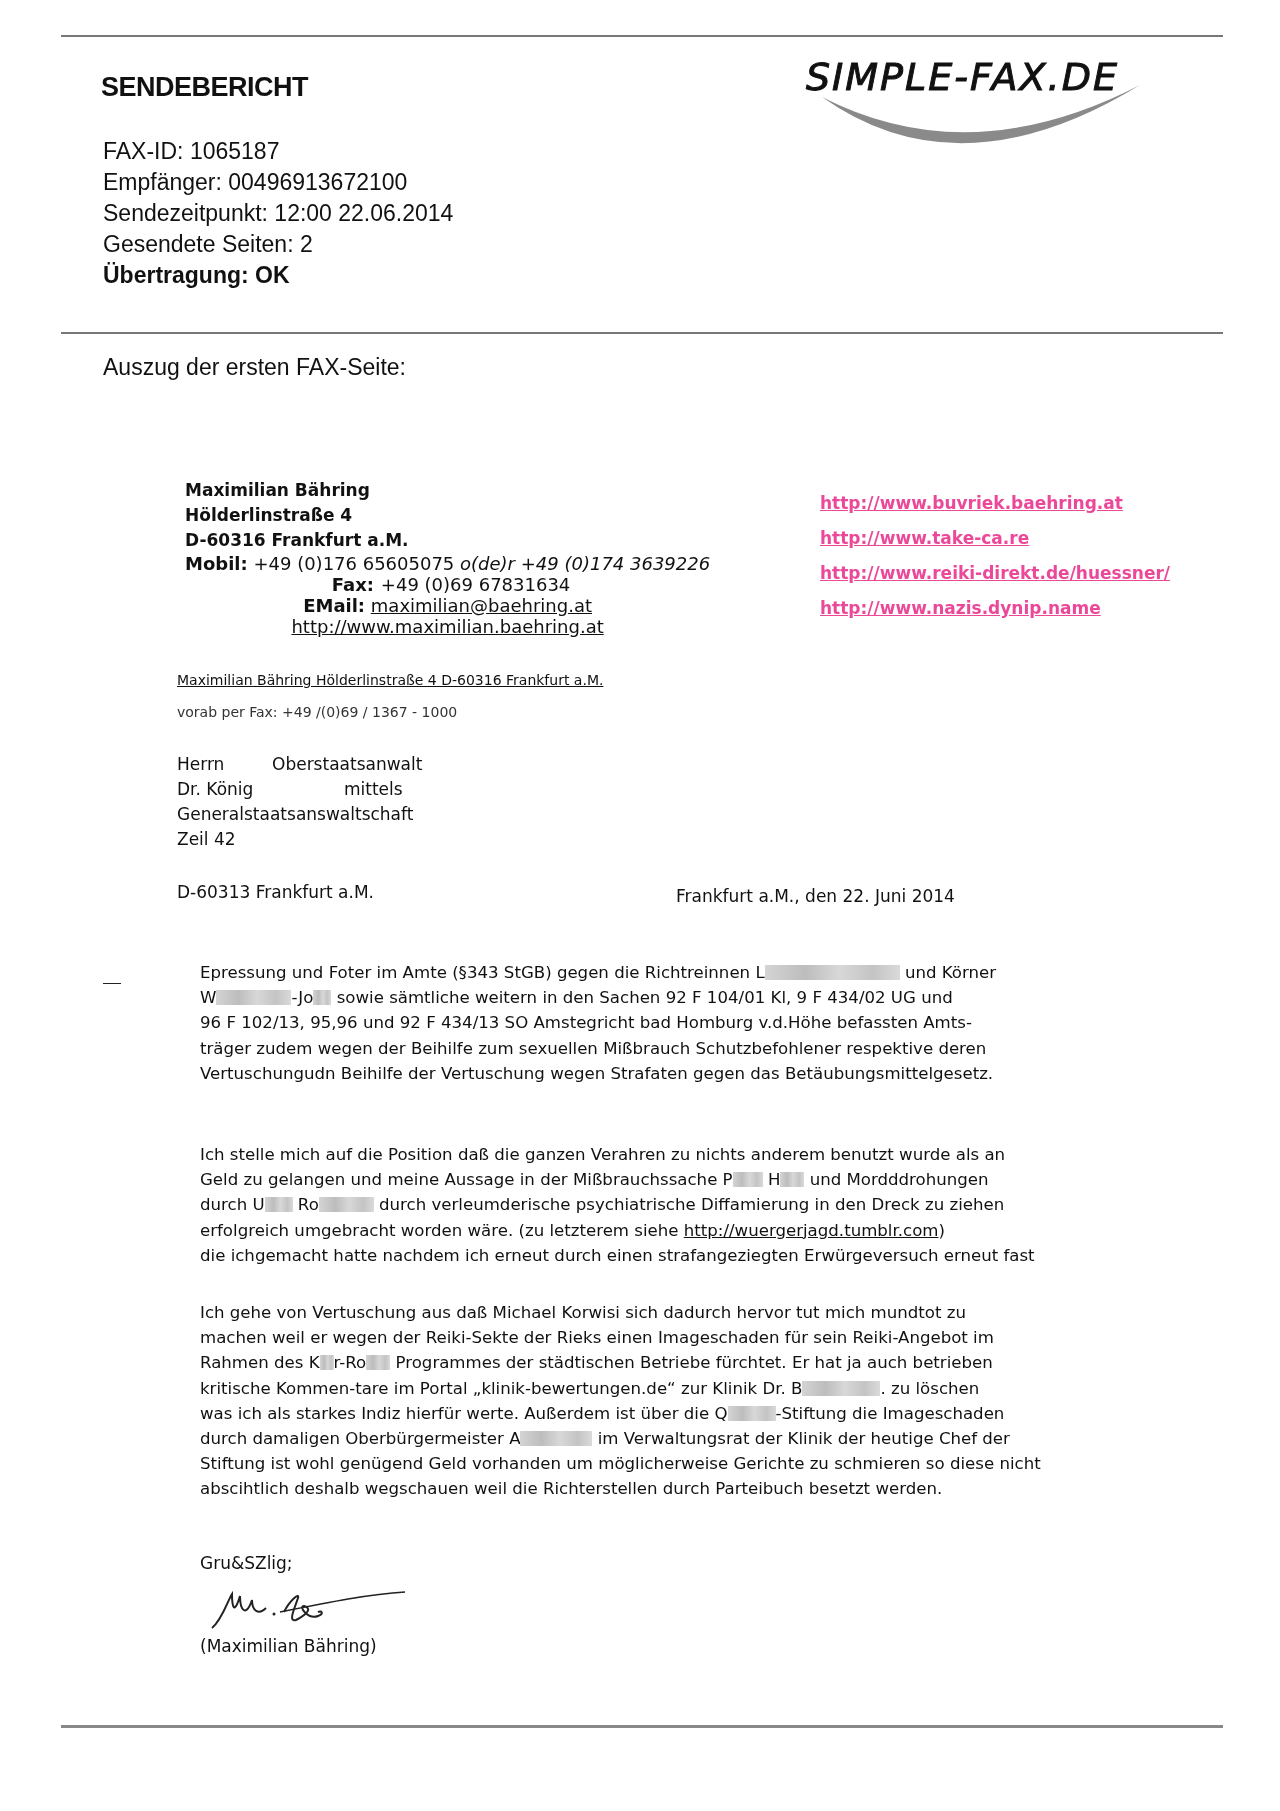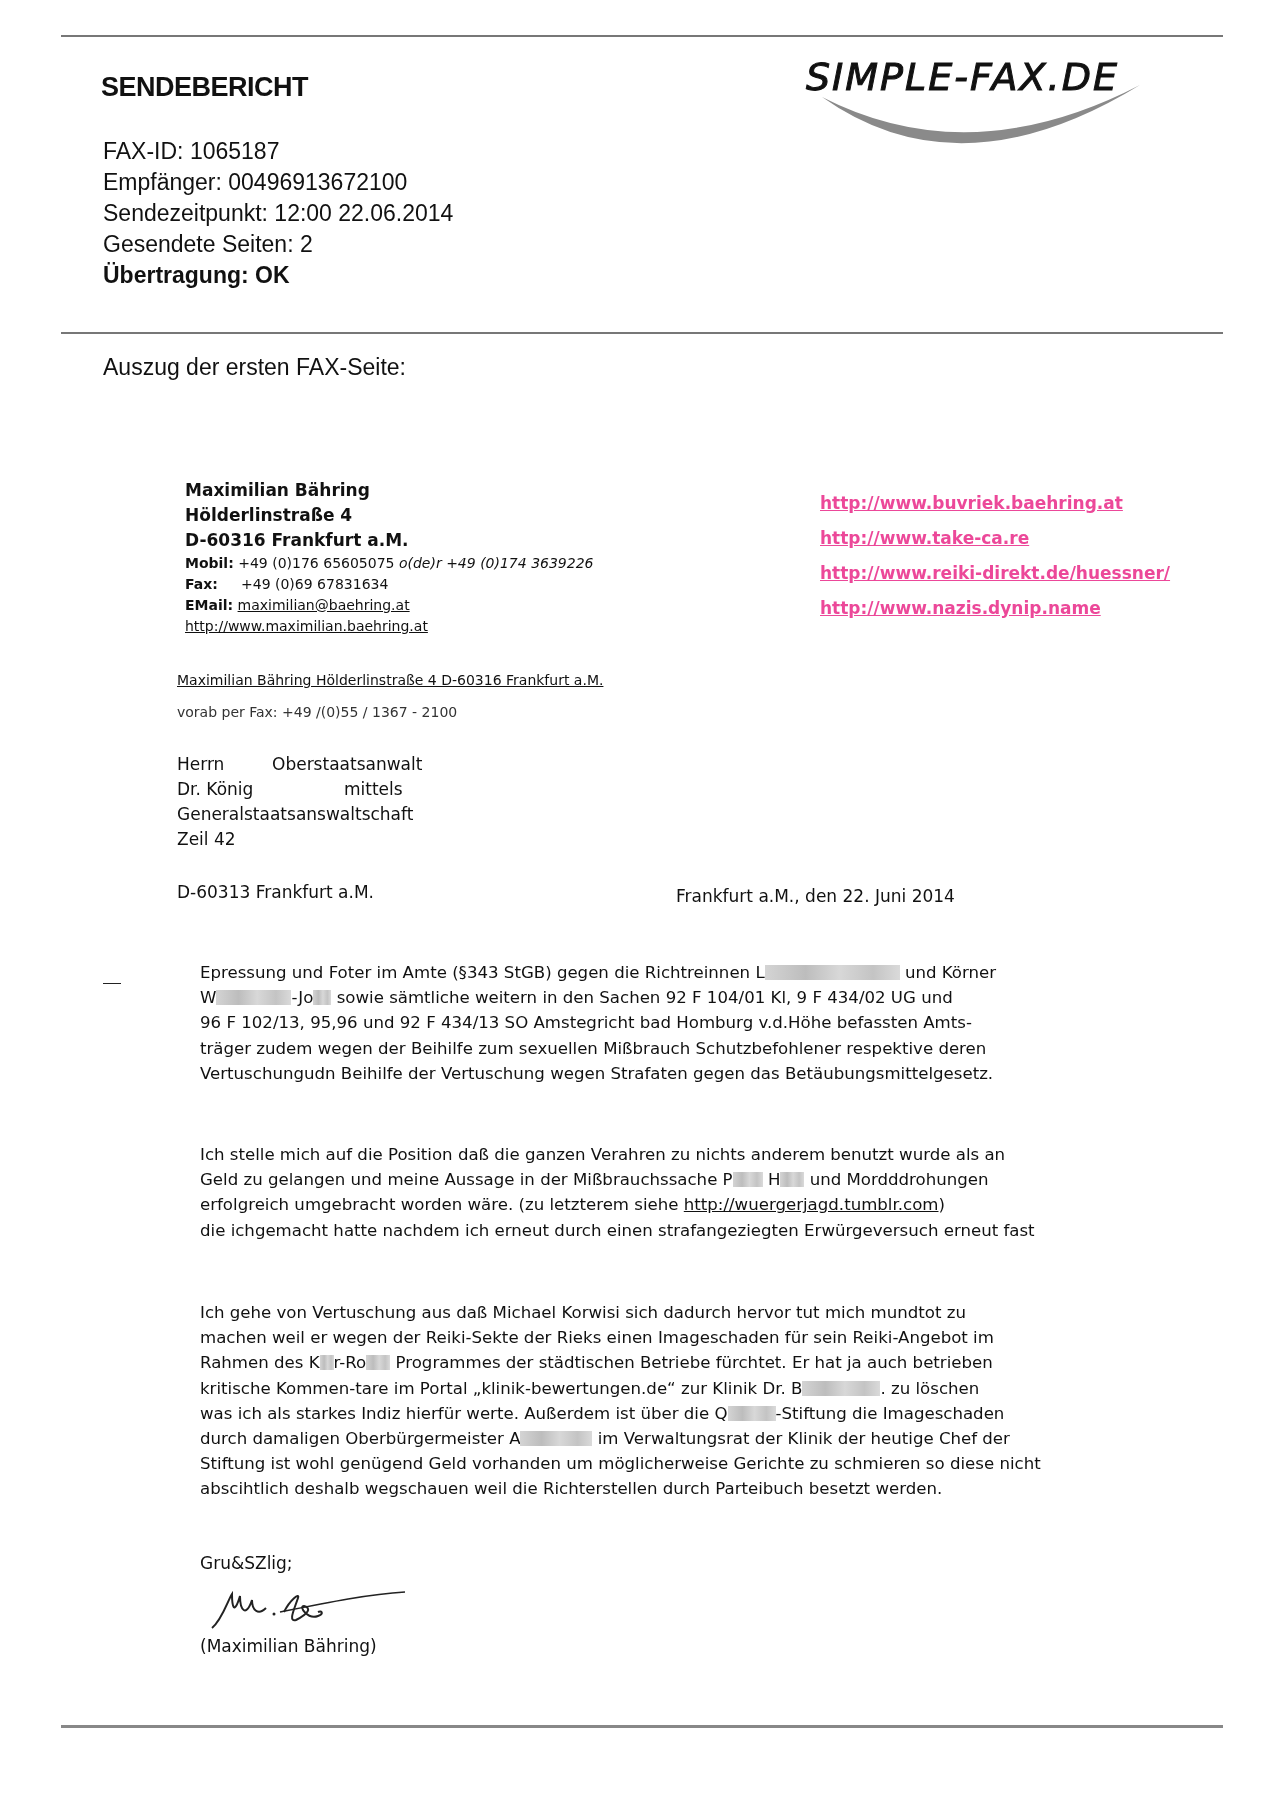--- a/index.html
+++ b/index.html
@@ -16,21 +16,21 @@
 
   .logo { position: absolute; left: 800px; top: 55px; width: 420px; height: 110px; }
   .logo-text { position: absolute; left: 6px; top: 0px; font-family: "DejaVu Sans", sans-serif; font-size: 38px; letter-spacing: 2px; color: #111; font-weight: normal; white-space: nowrap; font-style: italic; -webkit-text-stroke: 1px #111; }
   .logo svg { position: absolute; left: 0; top: 0; }
 
   .excerpt-label { position: absolute; left: 103px; top: 354px; font-size: 23px; }
 
   .fax { font-family: "DejaVu Sans", sans-serif; }
   .sender { position: absolute; left: 177px; top: 478px; margin-left: 8px; }
   .sender .big { font-size: 17px; font-weight: bold; line-height: 25px; white-space: nowrap; }
-  .sender .small { font-size: 14px; line-height: 21px; white-space: nowrap; }
+  .sender .small { font-size: 18px; line-height: 21px; white-space: nowrap; text-align: center; }
   .sender .lbl { font-weight: bold; display: inline-block; }
   .sender .lbl.fax-l { width: 56px; }
   .sender .ital { font-style: italic; }
   .ul { text-decoration: underline; }
 
   .links { position: absolute; left: 820px; top: 486px; font-size: 17px; font-weight: bold; line-height: 35px; color: #ec4899; }
   .links div { text-decoration: underline; white-space: nowrap; }
 
   .return-addr { position: absolute; left: 177px; top: 672px; font-size: 14px; text-decoration: underline; white-space: nowrap; }
   .vorab { position: absolute; left: 177px; top: 704px; font-size: 14px; color: #333; white-space: nowrap; }
@@ -95,21 +95,21 @@
 </div>
 
 <div class="fax links">
   <div>http://www.buvriek.baehring.at</div>
   <div>http://www.take-ca.re</div>
   <div>http://www.reiki-direkt.de/huessner/</div>
   <div>http://www.nazis.dynip.name</div>
 </div>
 
 <div class="fax return-addr">Maximilian Bähring  Hölderlinstraße 4 D-60316 Frankfurt a.M.</div>
-<div class="fax vorab">vorab per Fax: +49 /(0)55 / 1367 - 2100</div>
+<div class="fax vorab">vorab per Fax: +49 /(0)69 / 1367 - 1000</div>
 
 <div class="fax recipient">
   <div class="r1"><span>Herrn</span><span>Oberstaatsanwalt</span></div>
   <div class="r2"><span>Dr. König</span><span>mittels</span></div>
   <div>Generalstaatsanswaltschaft</div>
   <div>Zeil 42</div>
 </div>
 <div class="fax recipient-city">D-60313 Frankfurt a.M.</div>
 <div class="fax date-line">Frankfurt a.M., den 22. Juni 2014</div>
 
@@ -119,20 +119,21 @@
   <div class="line"><span>Epressung und Foter im Amte (§343 StGB) gegen die Richtreinnen L</span><span class="redact" style="width:135px"></span><span> und Körner</span></div>
   <div class="line"><span>W</span><span class="redact" style="width:75px"></span><span>-Jo</span><span class="redact" style="width:18px"></span><span> sowie sämtliche weitern in den Sachen 92 F 104/01 Kl, 9 F 434/02 UG und</span></div>
   <div class="line">96 F 102/13, 95,96 und 92 F 434/13 SO Amstegricht bad Homburg v.d.Höhe befassten Amts-</div>
   <div class="line">träger zudem wegen der Beihilfe zum sexuellen Mißbrauch Schutzbefohlener respektive deren</div>
   <div class="line">Vertuschungudn Beihilfe der Vertuschung wegen Strafaten gegen das Betäubungsmittelgesetz.</div>
 </div>
 
 <div class="fax body p2">
   <div class="line">Ich stelle mich auf die Position daß die ganzen Verahren zu nichts anderem benutzt wurde als an</div>
   <div class="line"><span>Geld zu gelangen und meine Aussage in der Mißbrauchssache P</span><span class="redact" style="width:30px"></span><span> H</span><span class="redact" style="width:24px"></span><span> und Mordddrohungen</span></div>
+  <div class="line"><span>durch U</span><span class="redact" style="width:28px"></span><span> Ro</span><span class="redact" style="width:55px"></span><span> durch verleumderische psychiatrische Diffamierung in den Dreck zu ziehen</span></div>
   <div class="line"><span>erfolgreich umgebracht worden wäre. (zu letzterem siehe </span><span class="ul">http://wuergerjagd.tumblr.com</span><span>)</span></div>
   <div class="line">die ichgemacht hatte nachdem ich erneut durch einen strafangeziegten Erwürgeversuch erneut fast</div>
 </div>
 
 <div class="fax body p3">
   <div class="line">Ich gehe von Vertuschung aus daß Michael Korwisi sich dadurch hervor tut mich mundtot zu</div>
   <div class="line">machen weil er wegen der Reiki-Sekte der Rieks einen Imageschaden für sein Reiki-Angebot im</div>
   <div class="line"><span>Rahmen des K</span><span class="redact" style="width:14px"></span><span>r-Ro</span><span class="redact" style="width:24px"></span><span> Programmes der städtischen Betriebe fürchtet. Er hat ja auch betrieben</span></div>
   <div class="line"><span>kritische Kommen-tare im Portal „klinik-bewertungen.de“ zur Klinik Dr. B</span><span class="redact" style="width:78px"></span><span>. zu löschen</span></div>
   <div class="line"><span>was ich als starkes Indiz hierfür werte. Außerdem ist über die Q</span><span class="redact" style="width:48px"></span><span>-Stiftung die Imageschaden</span></div>

